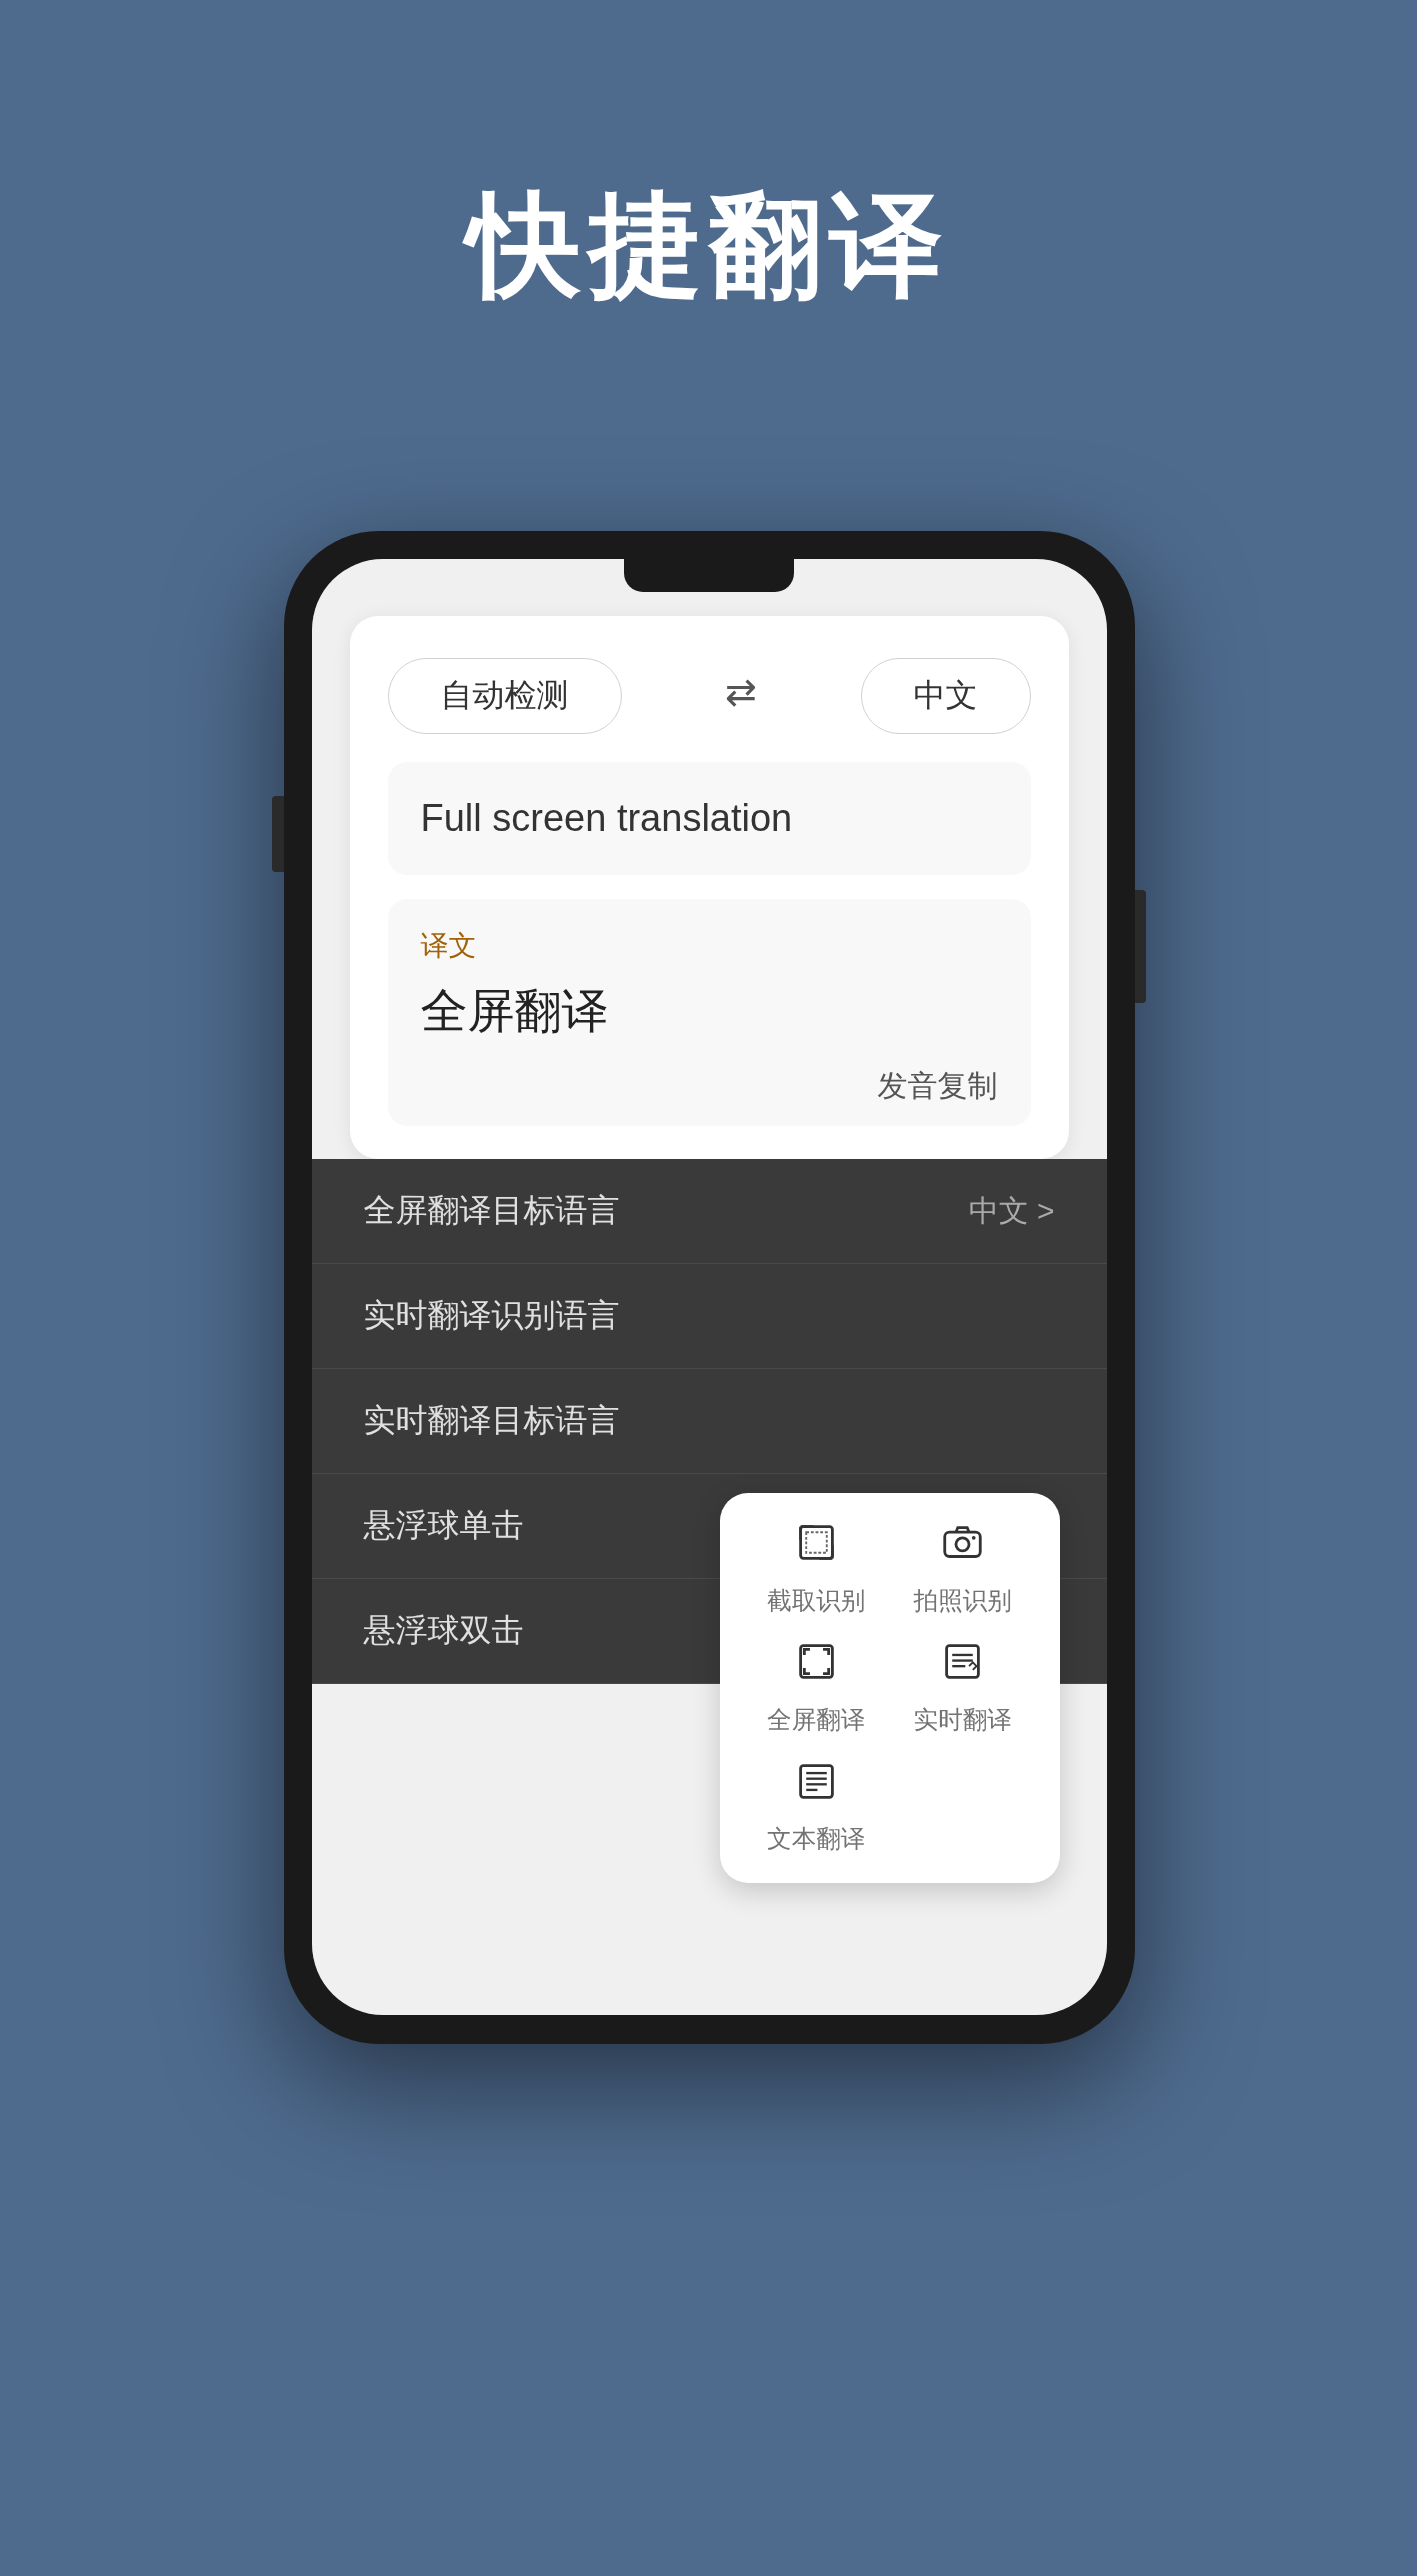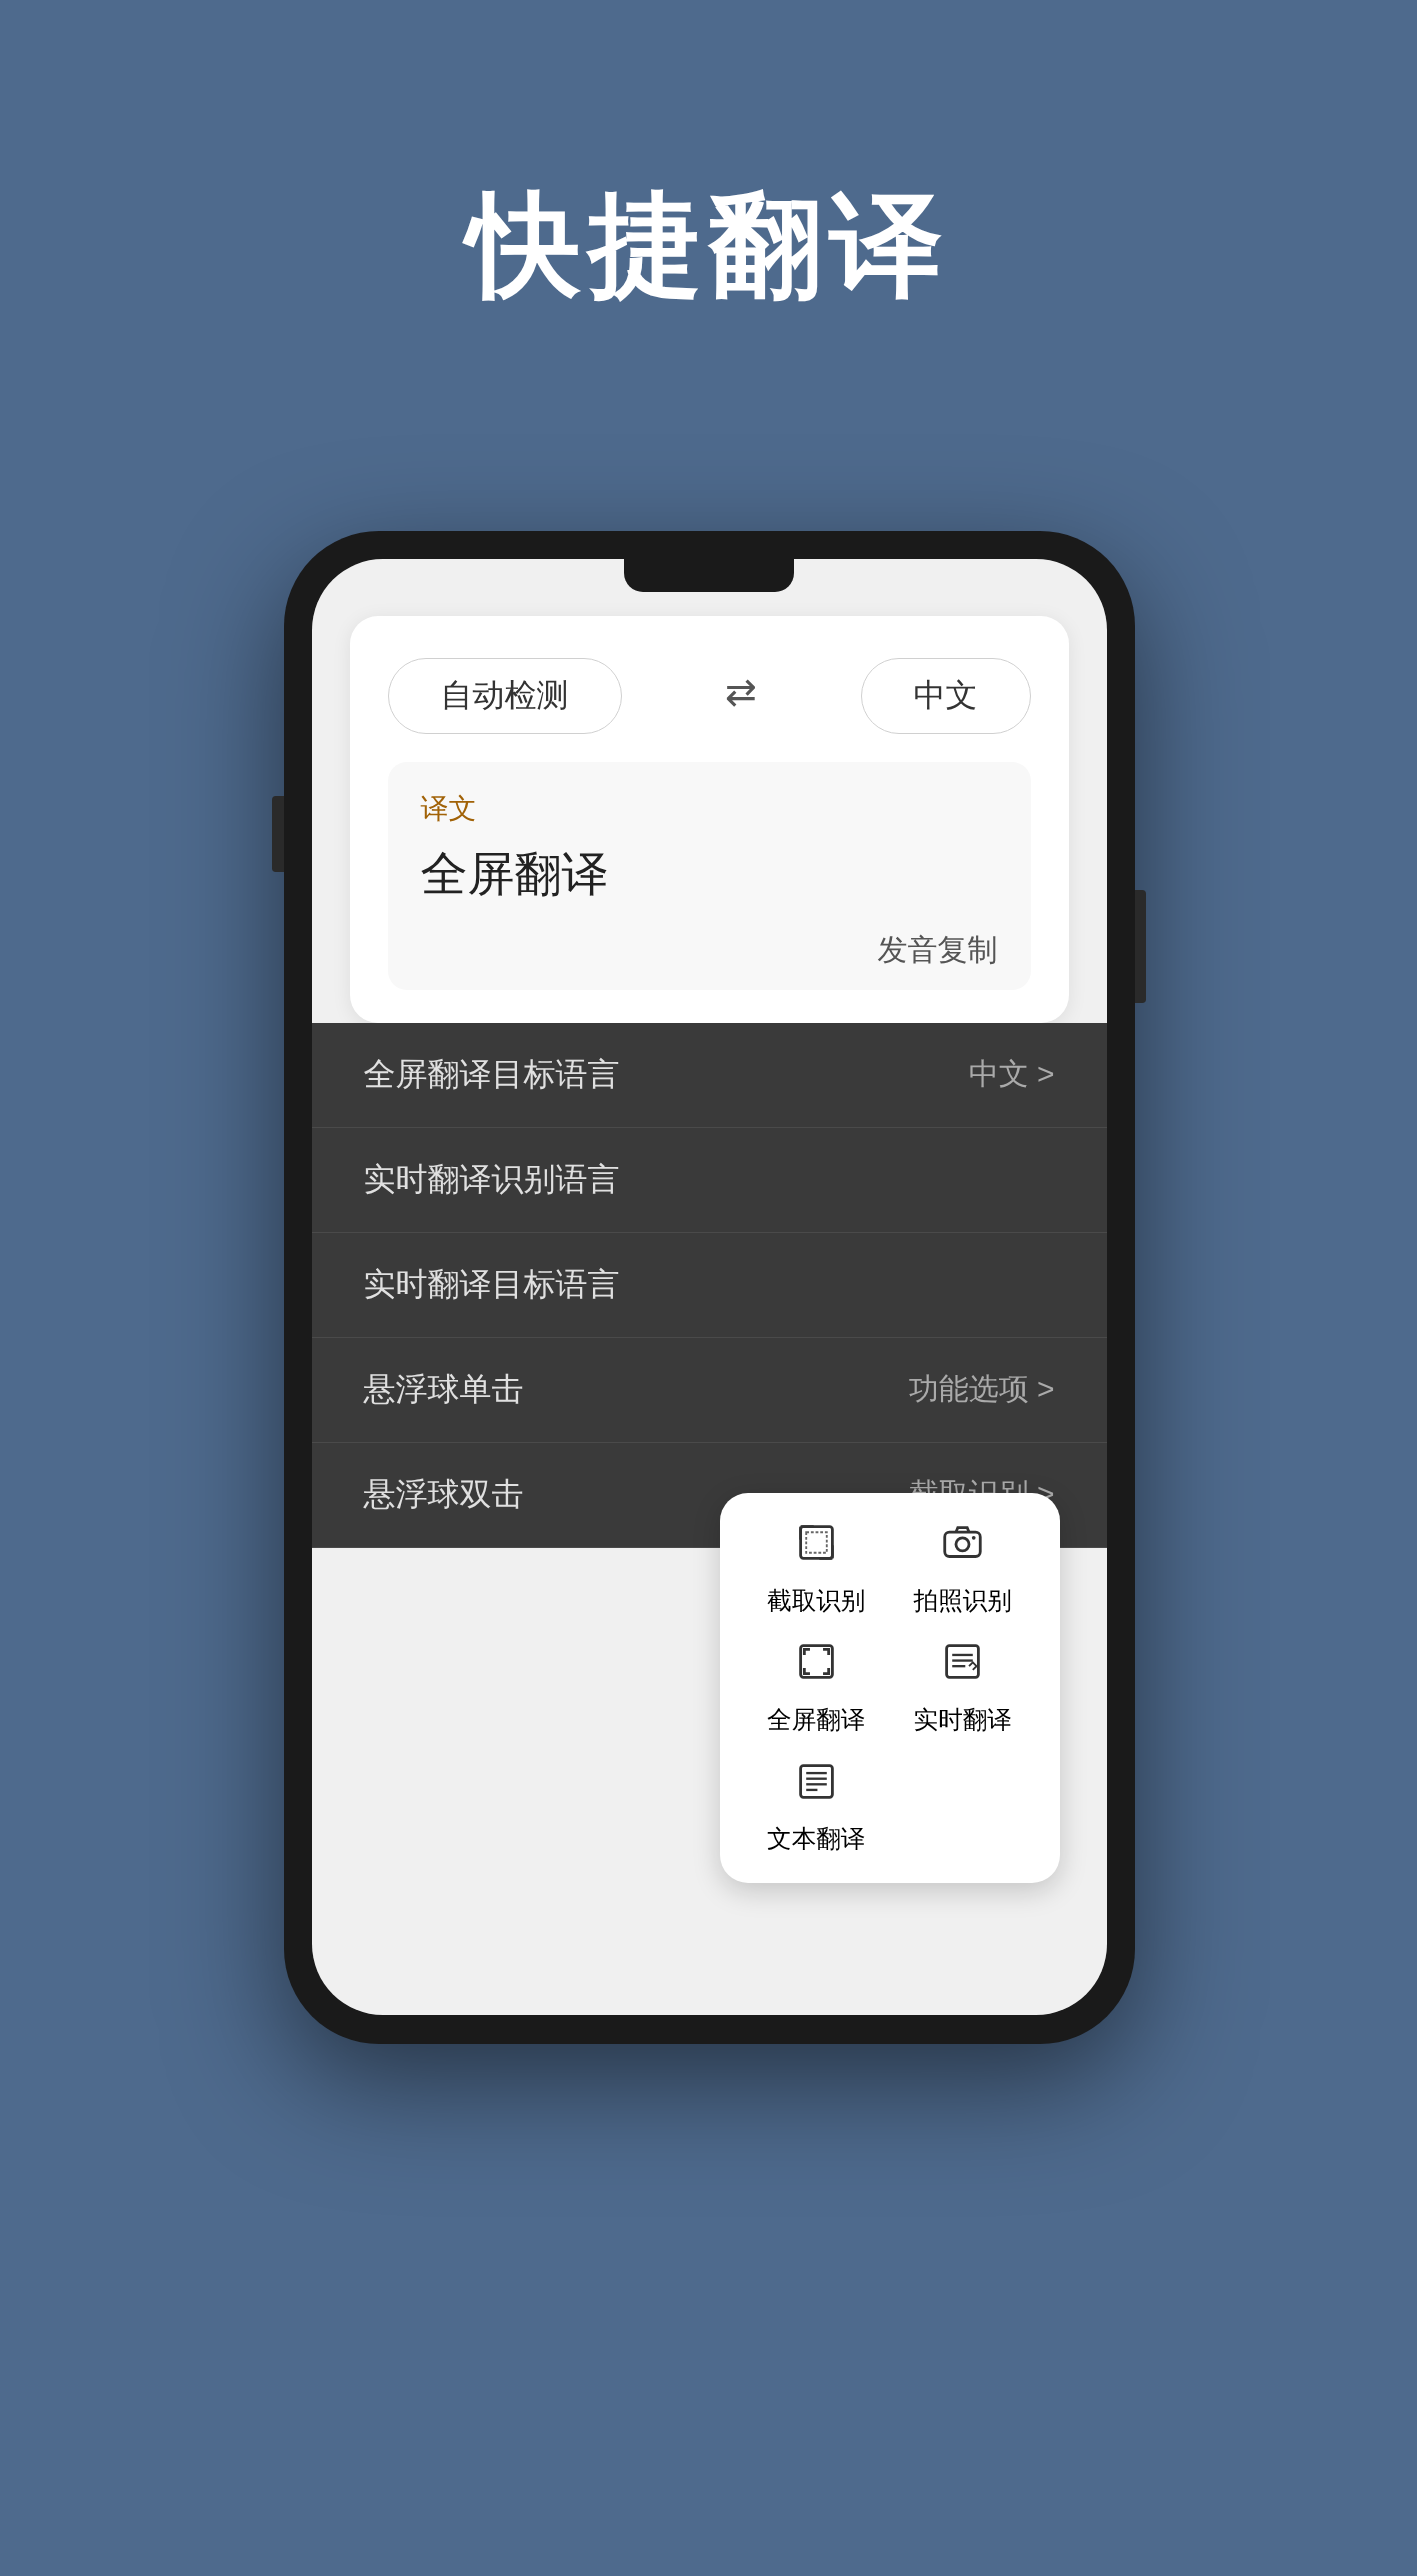--- a/index.html
+++ b/index.html
@@ -201,21 +201,21 @@
       cursor: pointer;
     }
 
     .quick-action-icon {
       font-size: 43px;
       color: #333333;
     }
 
     .quick-action-label {
       font-size: 24.6px;
-      color: #000000;
+      color: #737373;
       text-align: center;
     }
 
     
     .dark-settings {
       background-color: #3a3a3a;
       padding: 0;
     }
 
     .dark-row {
@@ -254,20 +254,23 @@
       <div class="phone-content">
 
         <div class="translation-card">
 
           <div class="lang-selector">
             <button class="lang-btn">自动检测</button>
             <span class="swap-icon">⇄</span>
             <button class="lang-btn">中文</button>
           </div>
 
+          <div class="input-box">
+            <span class="input-text">Full screen translation</span>
+          </div>
 
           <div class="result-box">
             <div class="result-label">译文</div>
             <div class="result-text">全屏翻译</div>
             <div class="result-actions">
               <span class="result-action-btn">发音</span>
               <span class="result-action-btn">复制</span>
             </div>
           </div>
         </div>

